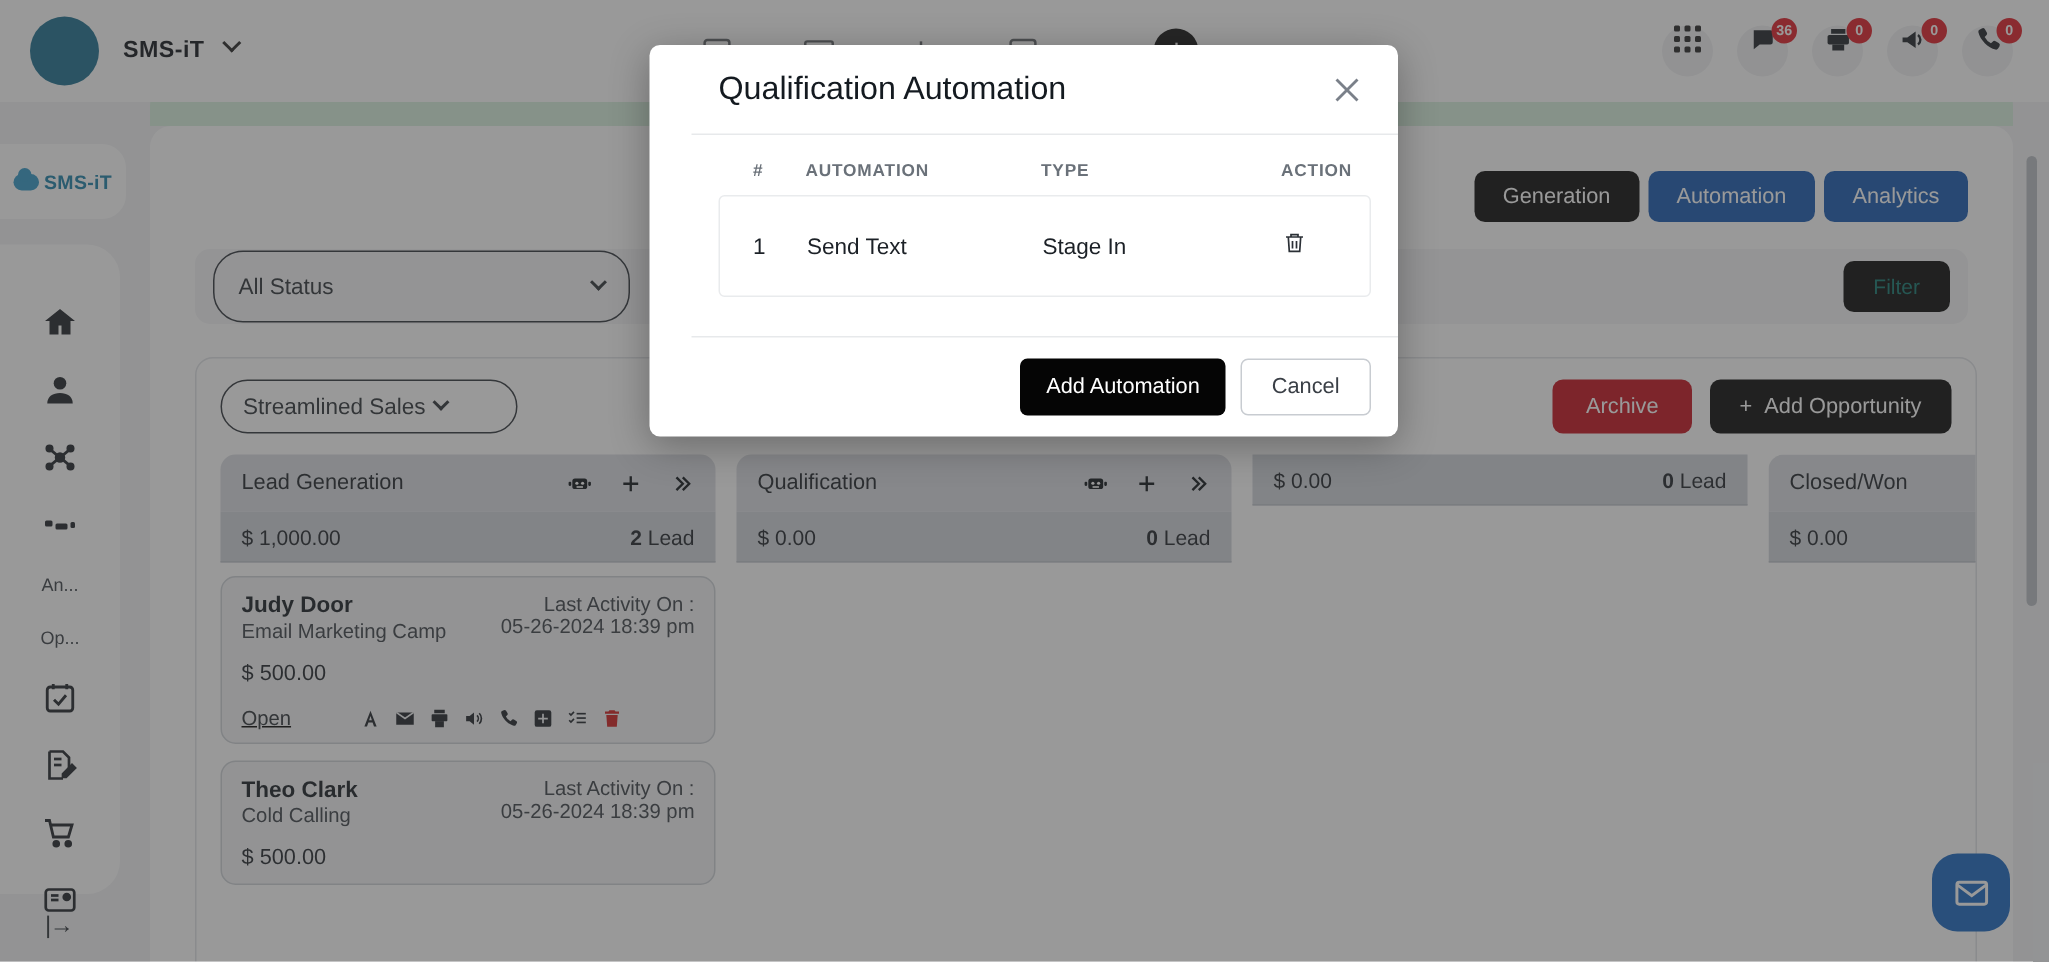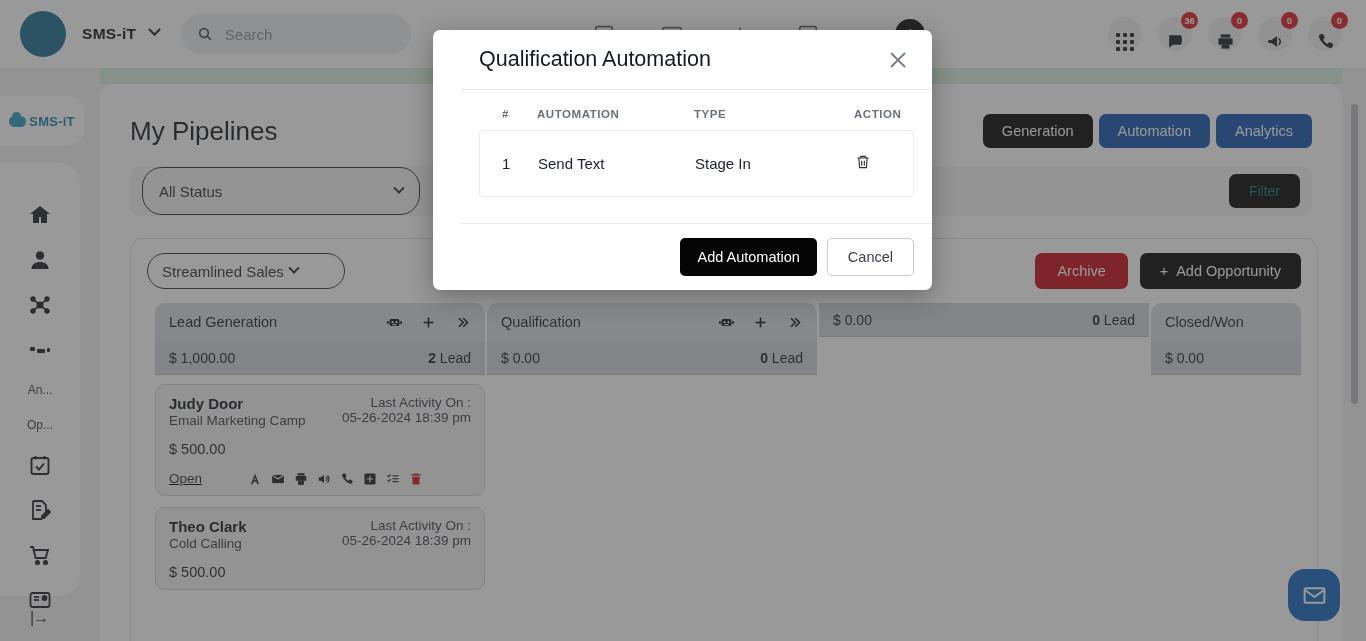--- a/index.html
+++ b/index.html
@@ -46,21 +46,21 @@
     justify-content: center; gap: 46px; }
   .mid-ico { width: 22px; height: 22px; opacity: .8; }
   .plus-fab {
     width: 30px; height: 30px; border-radius: 50%; background: #101010;
     color: #fff; display: flex; align-items: center; justify-content: center;
     font-size: 20px; line-height: 1; margin-left: 30px;
   }
   .topbar-right { display: flex; align-items: center; gap: 16px; margin-right: 10px; }
   .rnd-btn {
     position: relative; width: 34px; height: 34px; border-radius: 50%;
-    background: #f0f1f3; display: flex; align-items: flex-end; justify-content: center;
+    background: #f0f1f3; display: flex; align-items: flex-start; justify-content: center;
   }
   .rnd-btn svg { width: 19px; height: 19px; }
   .badge {
     position: absolute; top: -5px; right: -6px;
     min-width: 17px; height: 17px; padding: 0 3px;
     border-radius: 9px; background: #e01b24; color: #fff;
     font-size: 9.5px; font-weight: bold;
     display: flex; align-items: center; justify-content: center;
   }
   .dotgrid { display: grid; grid-template-columns: repeat(3, 4px);
@@ -154,21 +154,21 @@
   .board-actions { margin-left: auto; display: flex; gap: 12px; }
   .btn-archive {
     background: #c40d19; color: #fff; font-size: 14.5px;
     padding: 10px 22px; border-radius: 7px;
   }
   .btn-addopp {
     background: #050505; color: #fff; font-size: 14.5px;
     padding: 10px 20px; border-radius: 7px; display: flex; gap: 8px; align-items: center;
   }
 
-  .columns { display: flex; gap: 2px; padding: 0 16px; justify-content: flex-end; }
+  .columns { display: flex; gap: 14px; padding: 0 16px; }
   .col { width: 330px; flex: 0 0 auto; }
   .col.partial { width: 150px; overflow: hidden; }
   .col-head {
     background: #d9dce1; border-radius: 10px 10px 0 0;
     height: 38px; display: flex; align-items: center; padding: 0 14px;
   }
   .col-name { font-size: 14.5px; color: #1c2127; }
   .col-icons { margin-left: auto; display: flex; align-items: center; gap: 17px; }
   .col-icons svg { width: 17px; height: 17px; }
   .col-sub {
@@ -267,27 +267,20 @@
 <body>
 
 <div id="app-root">
 
   <div class="topbar">
     <div class="brand-avatar"></div>
     <div>
       <span class="brand-name">SMS-iT</span>
       <span class="chev"></span>
     </div>
-    <div class="searchbox">
-      <svg class="search-ico" viewBox="0 0 24 24" fill="none" stroke="#2b3036" stroke-width="2.4">
-        <circle cx="10.5" cy="10.5" r="6.5"></circle>
-          <line x1="15.5" y1="15.5" x2="21" y2="21"></line>
-      </svg>
-      <span class="search-text">Search</span>
-    </div>
 
     <div class="topbar-mid">
       <svg class="mid-ico" viewBox="0 0 24 24" fill="none" stroke="#3a3f46" stroke-width="1.8">
           <rect x="3" y="4" width="18" height="14" rx="2"></rect>
         </svg>
       <svg class="mid-ico" viewBox="0 0 24 24" fill="none" stroke="#3a3f46" stroke-width="1.8">
           <rect x="2" y="5" width="20" height="13" rx="1.5"></rect>
         </svg>
       <svg class="mid-ico" viewBox="0 0 24 24" fill="none" stroke="#3a3f46" stroke-width="1.8">
           <line x1="12" y1="5" x2="12" y2="19"></line>
@@ -415,21 +408,20 @@
           <circle cx="16.5" cy="10" r="2" fill="#1c2127"></circle>
         </svg>
     </div>
   </div>
   <div class="sb-collapse">|→</div>
 
   <div class="green-banner"></div>
 
   <div class="content">
     <div class="page-head">
-      <div class="page-title">My Pipelines</div>
       <div class="tabs">
         <div class="tab active">Generation</div>
         <div class="tab">Automation</div>
         <div class="tab">Analytics</div>
       </div>
     </div>
 
     <div class="filters-row">
       <div class="select-pill">
         <span>All Status</span>

